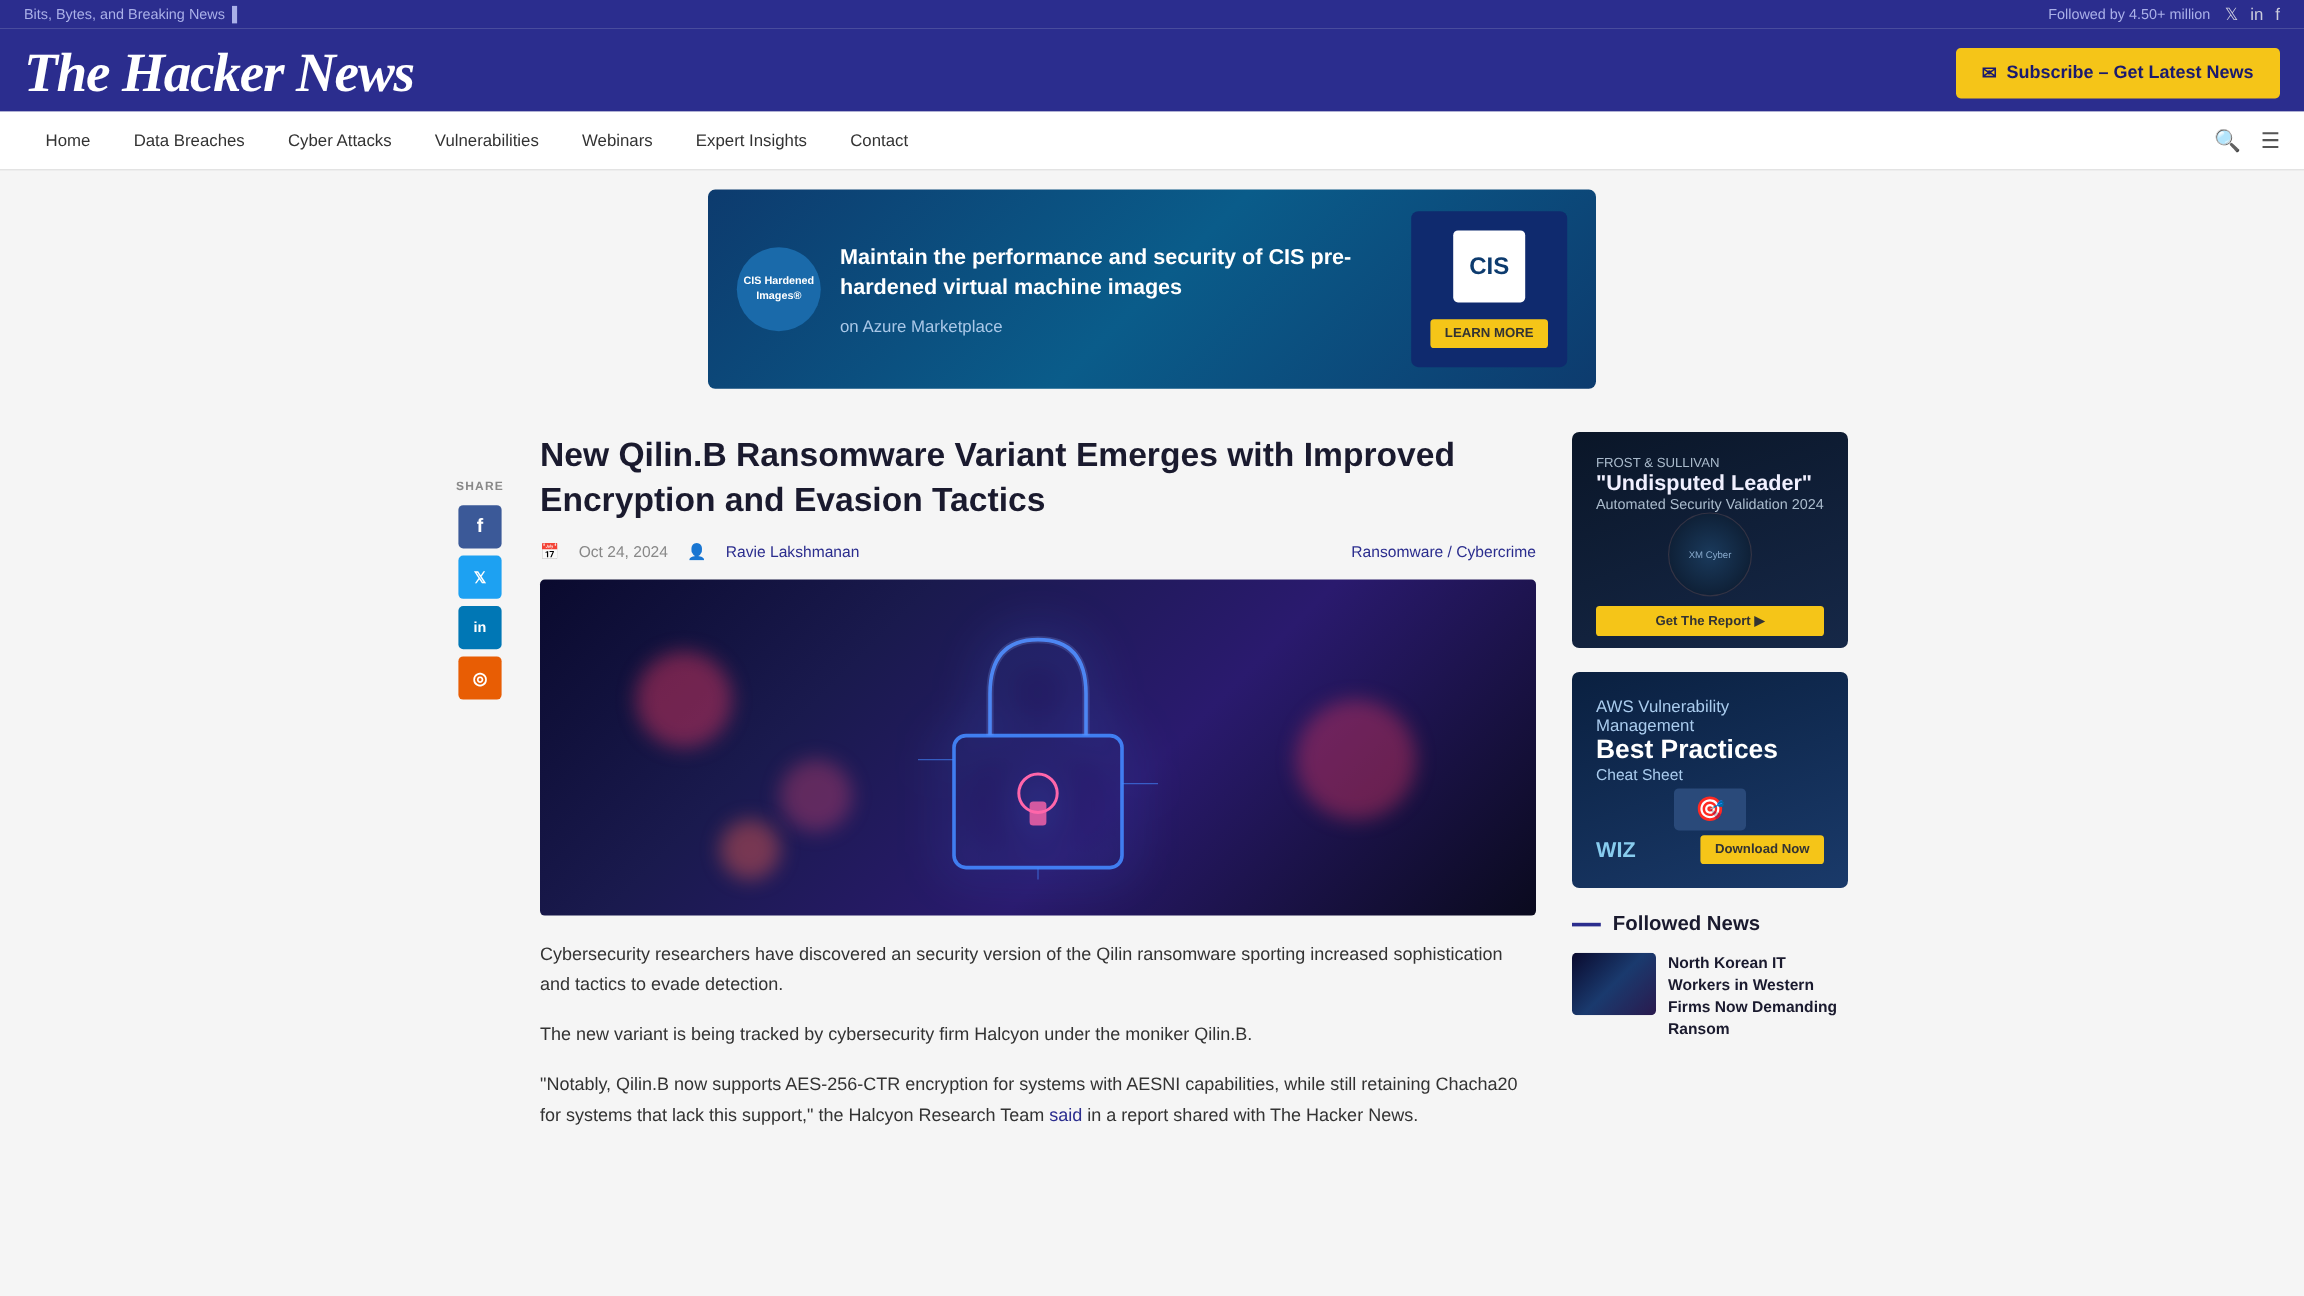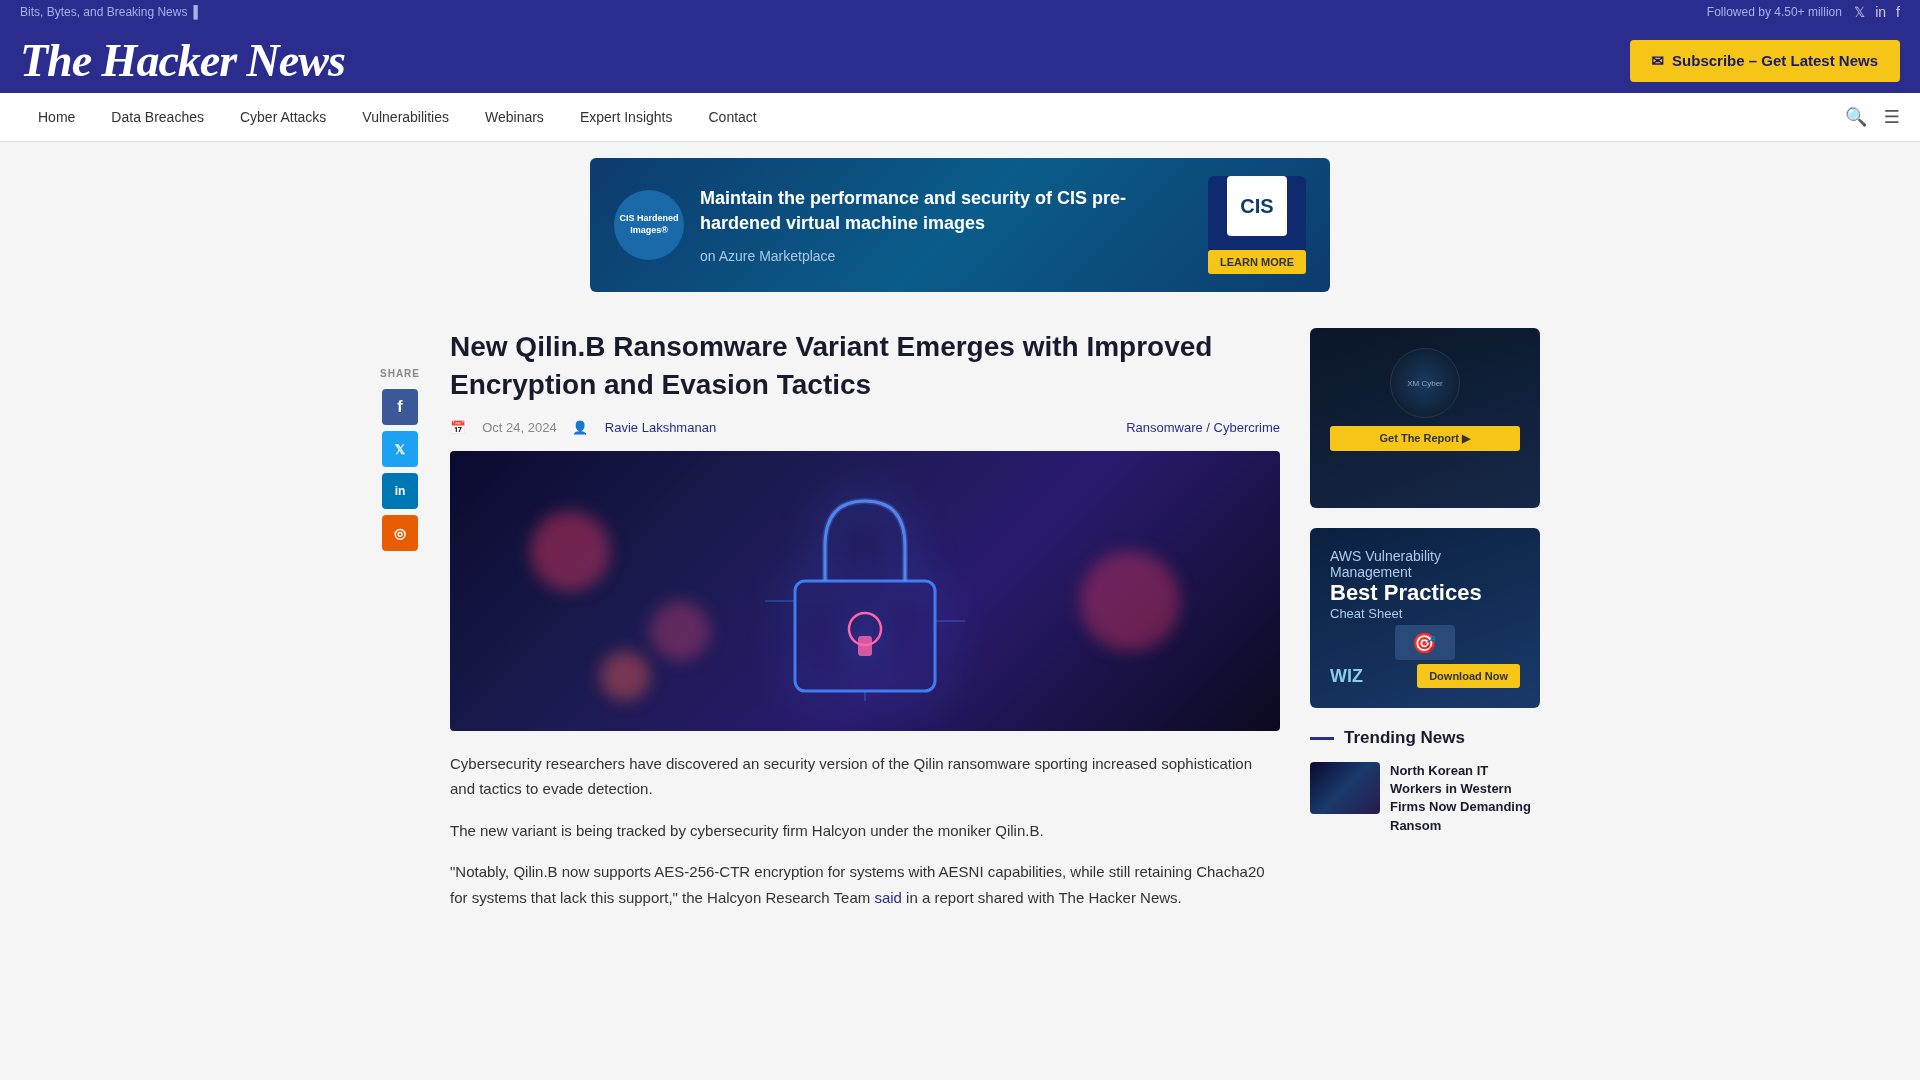--- a/index.html
+++ b/index.html
@@ -98,20 +98,21 @@
       text-align: center;
       color: white;
       flex-shrink: 0;
     }
     .banner-ad-text { flex: 1; }
     .banner-ad-text h3 { font-size: 18px; font-weight: bold; line-height: 1.4; }
     .banner-ad-text p { font-size: 14px; color: #aac8e8; margin-top: 12px; }
     .banner-ad-cta {
       background: #0f2a6e;
       border-radius: 6px;
+      padding: 16px;
       display: flex;
       align-items: center;
       justify-content: flex-end;
       flex-shrink: 0;
     }
     .banner-ad-cta-logo {
       width: 60px;
       height: 60px;
       background: white;
       border-radius: 4px;
@@ -469,20 +470,25 @@
       <p>
         "Notably, Qilin.B now supports AES-256-CTR encryption for systems with AESNI capabilities, while still retaining Chacha20 for systems that lack this support," the Halcyon Research Team <a>said</a> in a report shared with The Hacker News.
       </p>
     </div>
   </div>
 
   <div class="sidebar-right">
 
     <div class="ad-block">
       <div class="ad-frost">
+        <div>
+          <div class="ad-frost-top">FROST &amp; SULLIVAN</div>
+          <div class="ad-frost-title">"Undisputed Leader"</div>
+          <div class="ad-frost-sub">Automated Security Validation 2024</div>
+        </div>
         <div style="display:flex;flex-direction:column;align-items:center;">
           <div class="ad-frost-radar">
             <span style="font-size:8px;text-align:center;">XM Cyber</span>
           </div>
           <button class="ad-frost-btn">Get The Report ▶</button>
         </div>
       </div>
     </div>
 
     <div class="ad-block">
@@ -498,21 +504,21 @@
         <div class="ad-wiz-bottom">
           <span class="ad-wiz-logo">WIZ</span>
           <button class="ad-wiz-btn">Download Now</button>
         </div>
       </div>
     </div>
 
     <div class="trending-section">
       <div class="trending-title">
         <span class="trending-dash"></span>
-        <span>Trending News</span>
+        <span>Followed News</span>
       </div>
       <div class="trending-item">
         <div class="trending-thumb">
           <div class="trending-thumb-img"></div>
         </div>
         <span class="trending-item-title">North Korean IT Workers in Western Firms Now Demanding Ransom</span>
       </div>
     </div>
   </div>
 

